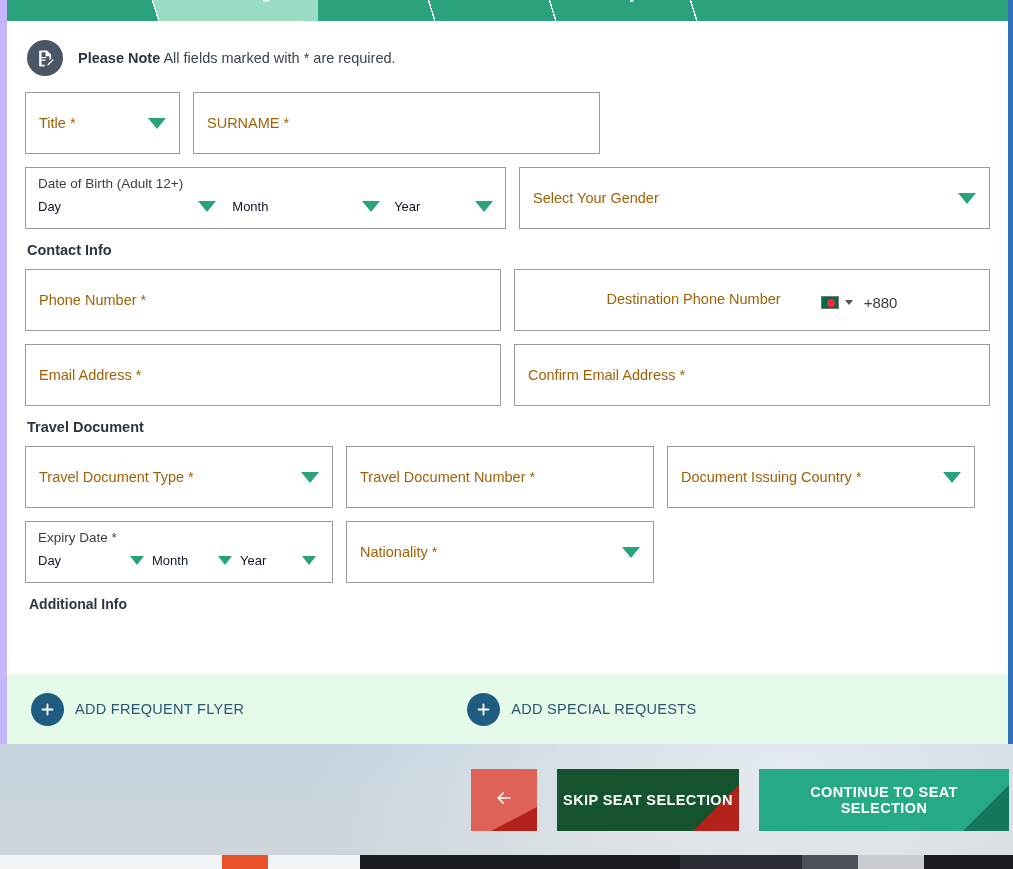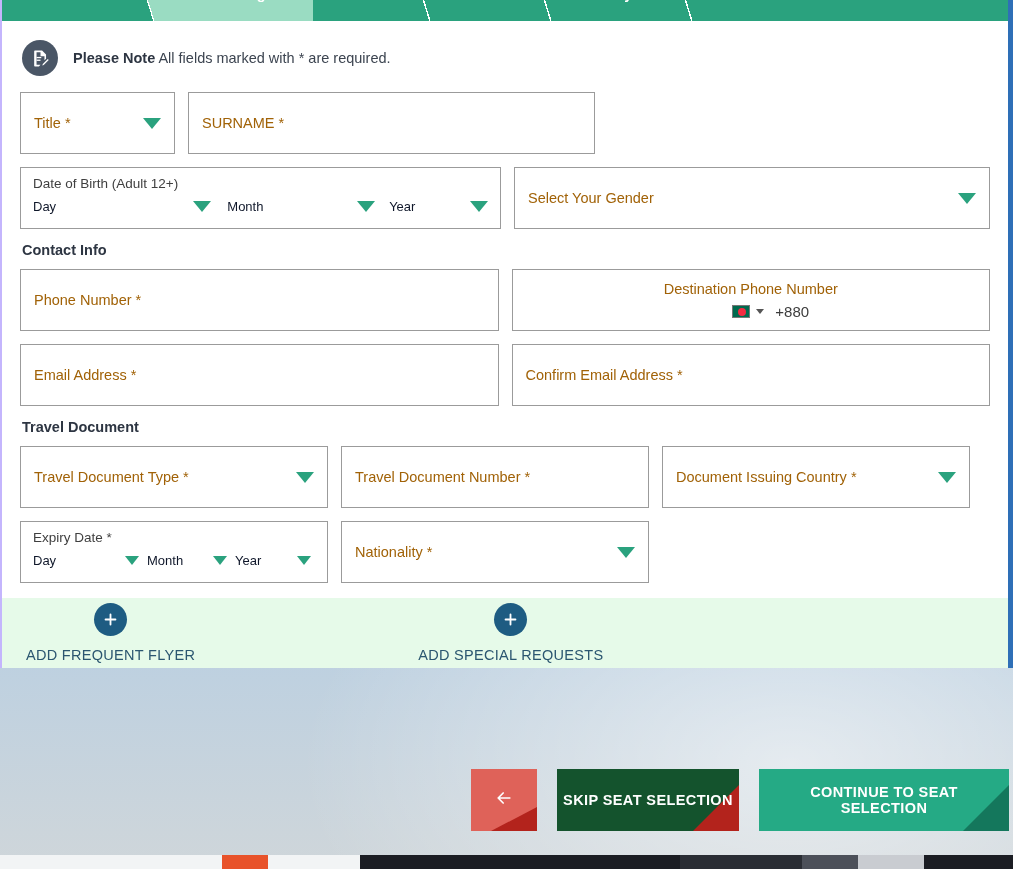--- a/index.html
+++ b/index.html
@@ -19,22 +19,22 @@
   .backdrop {
     position: absolute; left:0; top:0; width:1013px; height:869px;
     background:
       radial-gradient(ellipse 700px 400px at 78% 88%, rgba(255,255,255,0.55), rgba(255,255,255,0) 70%),
       linear-gradient(180deg, #8fbbe0 0%, #a2c6e5 40%, #b9cfe2 70%, #cfd6da 100%);
   }
 
   
   .panel {
     position: absolute; left: 0; top: 0;
-    width: 1013px; height: 668px;
-    border-left: 2px solid #c4b5fd;
+    width: 1013px; height: 744px;
+    border-left: 7px solid #c4b5fd;
     border-right: 5px solid #2e6fb7;
     background: #fff;
     overflow: hidden;
   }
 
   
   .stepbar {
     position: relative;
     height: 21px;
     background: #2aa27e;
@@ -160,21 +160,20 @@
     position: absolute; left: 0; right: 0; bottom: 0;
     height: 70px;
     background: #e6fae9;
     display: flex; align-items: center;
     padding-left: 24px;
   }
   .addl-btn {
     display: flex; align-items: center; gap: 11px;
     color: #2b5670; font-size: 14.5px; letter-spacing: .3px;
     cursor: pointer;
-    flex-direction: column;
   }
   .addl-btn.second { margin-left: 223px; }
   .plus {
     width: 33px; height: 33px; border-radius: 50%;
     background: #1e5c82;
     display: flex; align-items: center; justify-content: center;
     flex: 0 0 33px;
   }
 
   
@@ -187,21 +186,21 @@
     content: ""; position: absolute; left: 5px; top: 2.5px;
     width: 8px; height: 8px; border-radius: 50%; background: #f42a41;
   }
   .flag-caret {
     width: 0; height: 0;
     border-left: 4px solid transparent; border-right: 4px solid transparent;
     border-top: 5px solid #555;
   }
   .dialcode { color: #3d3d3d; font-size: 15px; margin-left: 5px; }
 
-  .phone-stack { display: flex; flex-direction: column; justify-content: center; }
+  .phone-stack { display: flex; justify-content: center; }
   .phone-stack .ph { margin-bottom: 2px; }
 
   
   .actionbar {
     position: absolute; left: 0; top: 744px;
     width: 1013px; height: 111px;
     display: flex; align-items: center; justify-content: flex-end;
     gap: 20px;
     padding-right: 4px;
   }

